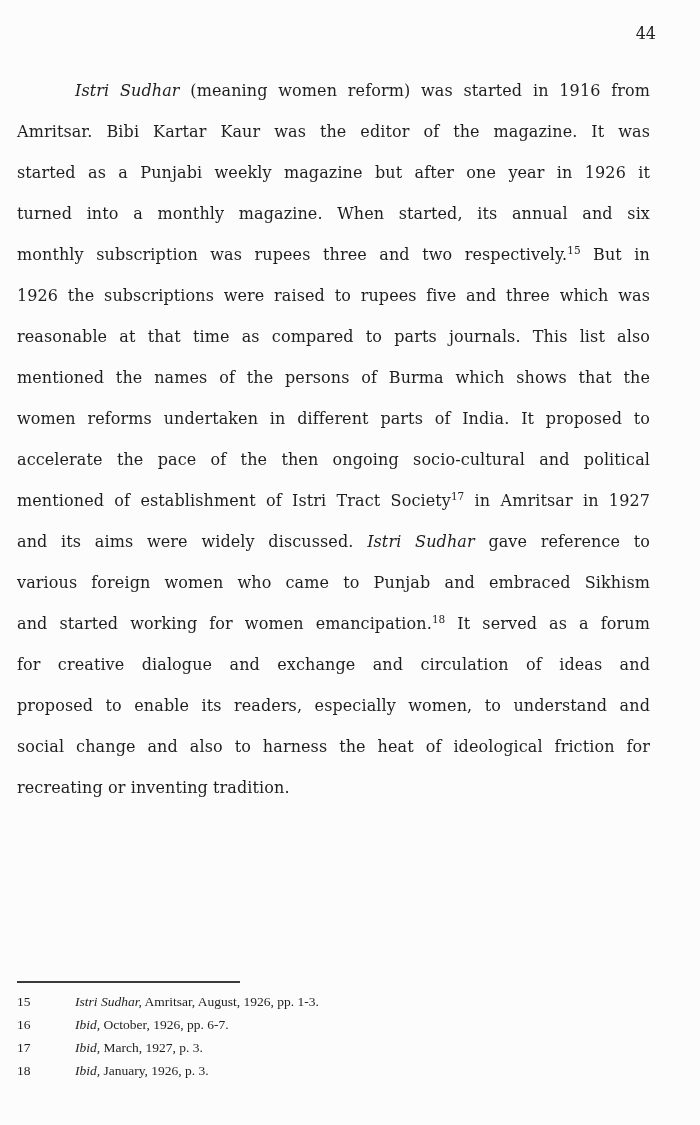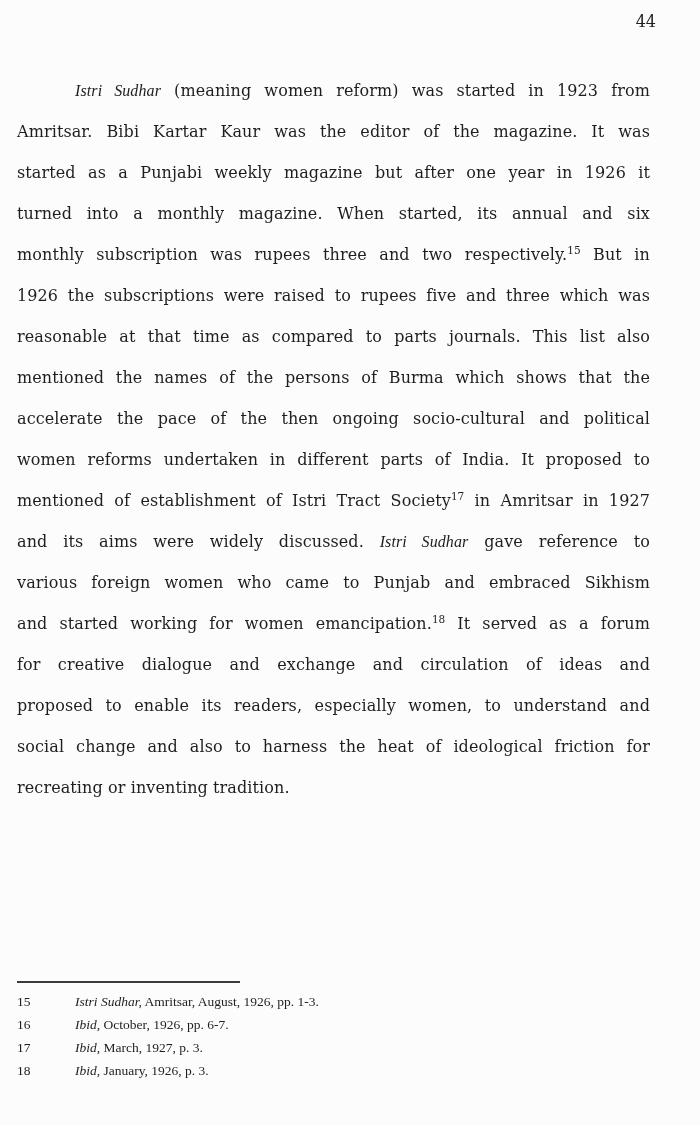--- a/index.html
+++ b/index.html
@@ -5,37 +5,37 @@
   html,body { margin:0; padding:0; }
   .page {
     position:relative;
     width:700px; height:1125px;
     background:#fcfcfc;
     color:#1e1e1e;
     font-family:"DejaVu Serif","Liberation Serif",serif;
     overflow:hidden;
   }
   .pagenum {
-    position:absolute; top:12px; right:44px;
+    position:absolute; top:24px; right:44px;
     font-size:16px; line-height:20px;
   }
   .body-text-block {
     position:absolute; top:70px; left:17px; width:633px;
     font-size:16px;
     letter-spacing:0.1px;
   }
   .bl {
     height:41px; line-height:41px;
     text-align:justify;
     text-align-last:justify;
     white-space:normal;
   }
   .bl.first { text-indent:58px; }
   .bl.last  { text-align-last:left; }
-  .it { font-style:italic;font-family:Liberation Serif, serif; }
+  .it { font-style:italic; }
   .sup {
     font-size:10.5px;
     position:relative; top:-6px;
     letter-spacing:0;
   }
   .fnrule {
     position:absolute; top:981px; left:17px;
     width:223px; height:0;
     border-top:2px solid #3a3a3a;
   }
@@ -49,30 +49,30 @@
   .fn-body { flex:1; }
 </style>
 </head>
 <body>
 
 <div class="page">
 
   <div class="pagenum">44</div>
 
   <div class="body-text-block">
-    <div class="bl first"><span class="it">Istri Sudhar</span><span> (meaning women reform) was started in 1923 from</span></div>
+    <div class="bl first"><span class="it">Istri Sudhar</span><span> (meaning women reform) was started in 1916 from</span></div>
     <div class="bl"><span>Amritsar. Bibi Kartar Kaur was the editor of the magazine. It was</span></div>
     <div class="bl"><span>started as a Punjabi weekly magazine but after one year in 1926 it</span></div>
     <div class="bl"><span>turned into a monthly magazine. When started, its annual and six</span></div>
     <div class="bl"><span>monthly subscription was rupees three and two respectively.</span><span class="sup">15</span><span> But in</span></div>
     <div class="bl"><span>1926 the subscriptions were raised to rupees five and three which was</span></div>
     <div class="bl"><span>reasonable at that time as compared to parts journals. This list also</span></div>
     <div class="bl"><span>mentioned the names of the persons of Burma which shows that the</span></div>
+    <div class="bl"><span>women reforms undertaken in different parts of India. It proposed to</span></div>
     <div class="bl"><span>accelerate the pace of the then ongoing socio-cultural and political</span></div>
-    <div class="bl"><span>women reforms undertaken in different parts of India. It proposed to</span></div>
     <div class="bl"><span>mentioned of establishment of Istri Tract Society</span><span class="sup">17</span><span> in Amritsar in 1927</span></div>
     <div class="bl"><span>and its aims were widely discussed. </span><span class="it">Istri Sudhar</span><span> gave reference to</span></div>
     <div class="bl"><span>various foreign women who came to Punjab and embraced Sikhism</span></div>
     <div class="bl"><span>and started working for women emancipation.</span><span class="sup">18</span><span> It served as a forum</span></div>
     <div class="bl"><span>for creative dialogue and exchange and circulation of ideas and</span></div>
     <div class="bl"><span>proposed to enable its readers, especially women, to understand and</span></div>
     <div class="bl"><span>social change and also to harness the heat of ideological friction for</span></div>
     <div class="bl last"><span>recreating or inventing tradition.</span></div>
   </div>
 

